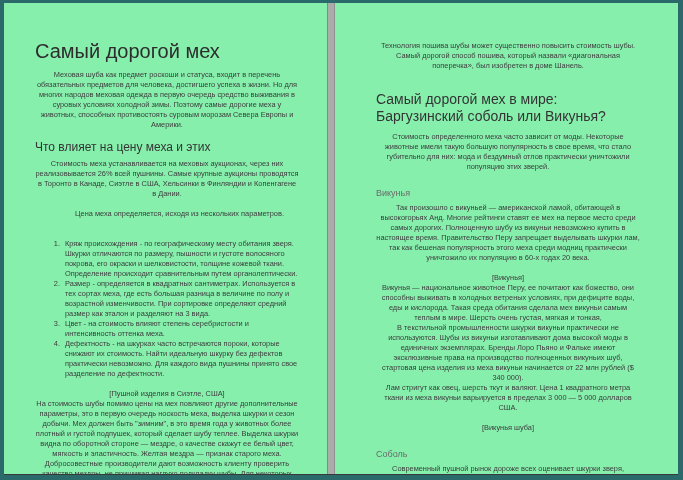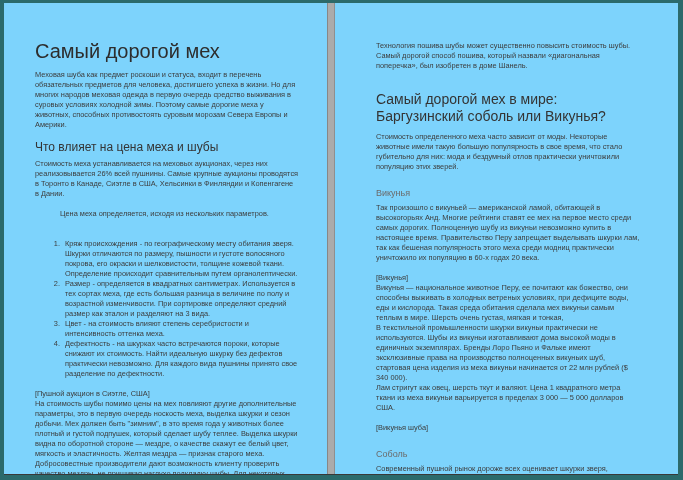--- a/index.html
+++ b/index.html
@@ -12,21 +12,21 @@
     width: 683px; height: 480px;
     background: #2b6a6b;
     padding: 3px 5px 5px 4px;
   }
   .spread {
     display: flex;
     width: 100%; height: 100%;
     border-bottom: 1px solid #383838;
   }
   .page {
-    background: #7dd3fc;
+    background: #86efac;
     flex: 1 1 0;
     overflow: hidden;
     color: #3c3c3c;
     font-size: 7.4px;
     line-height: 10px;
   }
   .page-1 { padding: 36px 28px 0 31px; }
   .page-2 { padding: 38px 38px 0 41px; }
   .gutter {
     flex: 0 0 8px;
@@ -58,53 +58,53 @@
     margin-bottom: 7px;
   }
   .h3 {
     font-size: 9px;
     line-height: 12px;
     font-weight: 400;
     color: #6b6b6b;
     margin-top: 15px;
     margin-bottom: 4px;
   }
-  .para { margin: 0; }
+  .para { margin: 0; text-align: center; }
   .gap-top { margin-top: 10px; margin-left: 25px; }
   .caption { margin-top: 10px; }
   ol.doc-list {
     margin: 20px 0 0 0;
     padding-left: 27px;
   }
   ol.doc-list li {
     padding-left: 3px;
   }
 </style>
 </head>
 <body>
 
 <div class="frame">
   <div class="spread">
 
     <div class="page page-1">
       <h1 class="doc-title">Самый дорогой мех</h1>
       <p class="para">Меховая шуба как предмет роскоши и статуса, входит в перечень обязательных предметов для человека, достигшего успеха в жизни. Но для многих народов меховая одежда в первую очередь средство выживания в суровых условиях холодной зимы. Поэтому самые дорогие меха у животных, способных противостоять суровым морозам Севера Европы и Америки.</p>
 
-      <h2 class="h2">Что влияет на цена меха и шубы</h2>
+      <h2 class="h2">Что влияет на цену меха и этих</h2>
       <p class="para">Стоимость меха устанавливается на меховых аукционах, через них реализовывается 26% всей пушнины. Самые крупные аукционы проводятся в Торонто в Канаде, Сиэтле в США, Хельсинки в Финляндии и Копенгагене в Дании.</p>
 
       <p class="para gap-top">Цена меха определяется, исходя из нескольких параметров.</p>
       <ol class="doc-list">
         <li>Кряж происхождения - по географическому месту обитания зверя. Шкурки отличаются по размеру, пышности и густоте волосяного покрова, его окраски и шелковистости, толщине кожевой ткани. Определение происходит сравнительным путем органолептически.</li>
         <li>Размер - определяется в квадратных сантиметрах. Используется в тех сортах меха, где есть большая разница в величине по полу и возрастной изменчивости. При сортировке определяют средний размер как эталон и разделяют на 3 вида.</li>
         <li>Цвет - на стоимость влияют степень серебристости и интенсивность оттенка меха.</li>
         <li>Дефектность - на шкурках часто встречаются пороки, которые снижают их стоимость. Найти идеальную шкурку без дефектов практически невозможно. Для каждого вида пушнины принято свое разделение по дефектности.</li>
       </ol>
 
-      <p class="para caption">[Пушной аукцион в Сиэтле, США]</p>
+      <p class="para caption">[Пушной изделия в Сиэтле, США]</p>
       <p class="para">На стоимость шубы помимо цены на мех повлияют другие дополнительные параметры, это в первую очередь носкость меха, выделка шкурки и сезон добычи. Мех должен быть "зимним", в это время года у животных более плотный и густой подпушек, который сделает шубу теплее. Выделка шкурки видна по оборотной стороне — мездре, о качестве скажут ее белый цвет, мягкость и эластичность. Желтая мездра — признак старого меха. Добросовестные производители дают возможность клиенту проверить качество мездры, не пришивая наглухо подкладку шубы. Для некоторых видов меха важно, в каких условиях жил зверь, шкурка дикого животного ценится дороже, чем выращенная в клетке.</p>
 
     </div>
 
     <div class="gutter"></div>
 
     <div class="page page-2">
       <p class="para">Технология пошива шубы может существенно повысить стоимость шубы. Самый дорогой способ пошива, который назвали «диагональная поперечка», был изобретен в доме Шанель.</p>
 
       <h2 class="h2-wide">Самый дорогой мех в мире: Баргузинский соболь или Викунья?</h2>

